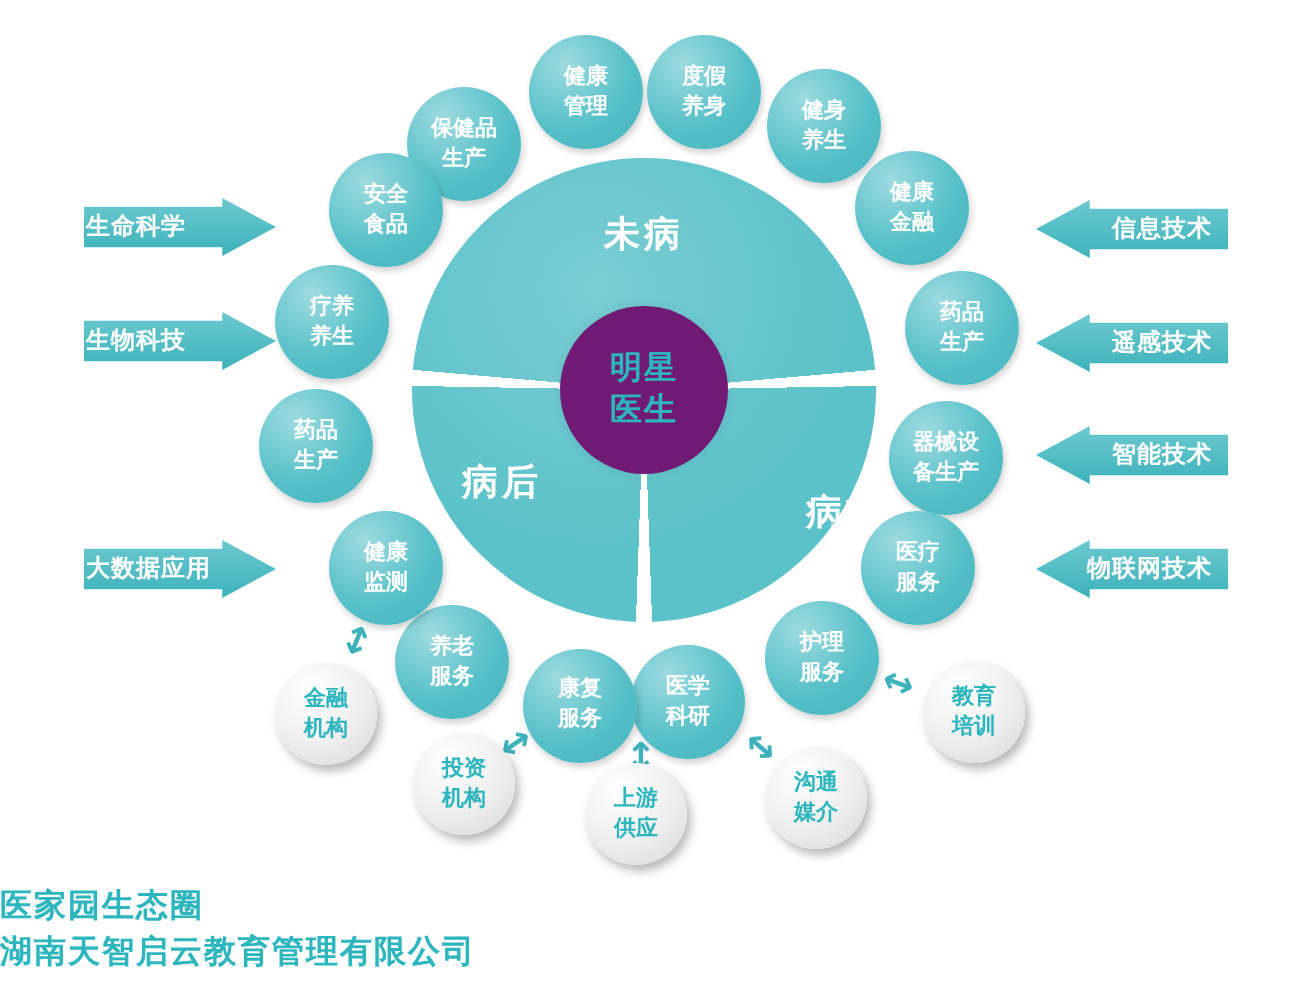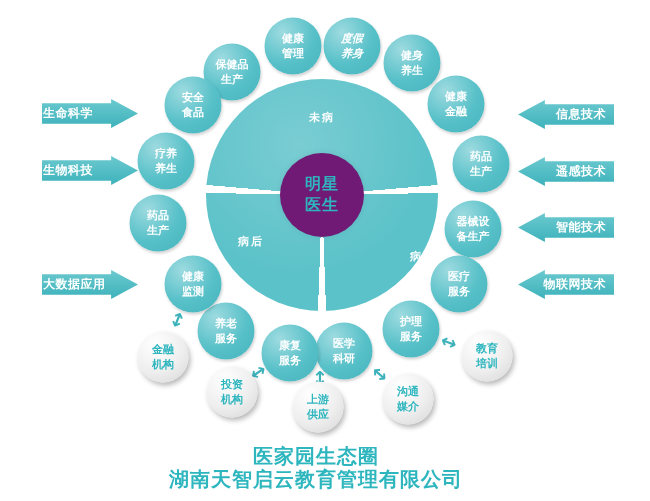--- a/index.html
+++ b/index.html
@@ -23,21 +23,21 @@
 
   
   .big-circle { width:232px; height:232px; border-radius:50%;
     background:conic-gradient(#5cc2c9 0deg 85deg, #ffffff 85deg 89deg,
                #5cc2c9 89deg 178deg, #ffffff 178deg 182deg,
                #5cc2c9 182deg 271deg, #ffffff 271deg 275deg,
                #5cc2c9 275deg 360deg); }
   .big-circle::after { content:""; position:absolute; inset:0; border-radius:50%;
     background:radial-gradient(circle at 40% 28%, rgba(255,255,255,0.18), transparent 60%); }
   .sector-label { position:absolute; transform:translate(-50%,-50%); color:#ffffff;
-    font-size:11px; font-weight:bold; letter-spacing:2px; white-space:nowrap; }
+    font-size:18px; font-weight:bold; letter-spacing:2px; white-space:nowrap; }
   .core-circle { width:84px; height:84px; border-radius:50%; background:#701a75;
     display:flex; align-items:center; justify-content:center;
     box-shadow:0 0 6px rgba(0,0,0,0.08); }
   .core-circle span { color:#2eb6bf; font-size:16px; font-weight:bold;
     text-align:center; white-space:pre-line; line-height:1.3; letter-spacing:1px; }
 
   
   .node { width:57px; height:57px; border-radius:50%;
     background:radial-gradient(circle at 32% 26%, #9ddbe0 0%, #57c0c8 55%, #45b4bd 100%);
     color:#ffffff; font-size:11px; font-weight:bold; line-height:1.3;
@@ -48,22 +48,22 @@
   .partner { width:51px; height:51px; border-radius:50%;
     background:radial-gradient(circle at 35% 26%, #ffffff 0%, #eeeeee 55%, #d6d6d6 100%);
     color:#2eb6bf; font-size:11px; font-weight:bold; line-height:1.3;
     display:flex; align-items:center; justify-content:center; text-align:center;
     white-space:pre-line; box-shadow:2px 3px 5px rgba(0,0,0,0.28); }
 
   
   .darrow { position:absolute; color:#3db2bb; font-size:19px; font-weight:bold; line-height:1; }
 
   
-  .footer-line { position:absolute; left:0; width:632px; text-align:center;
-    color:#2eb6bf; font-weight:bold; font-size:20px; letter-spacing:1px; }
+  .footer-line { position:absolute; left:0; width:632px; text-align:left;
+    color:#2eb6bf; font-weight:bold; font-size:16px; letter-spacing:1px; }
 </style>
 </head>
 <body>
 
 <div class="stage">
 
   <div class="harrow point-right" style="left:42px;top:99px;">
     <span>生命科学</span>
   </div>
   <div class="harrow point-right" style="left:42px;top:156px;">
@@ -92,21 +92,21 @@
   <div class="sector-label" style="left:389px;top:256px;margin-left:34px;">病前</div>
   <div class="core-circle pos" style="left:322px;top:195px;">
     <span>明星
 医生</span>
   </div>
 
   <div class="node pos" style="left:232px;top:72px;">保健品
 生产</div>
   <div class="node pos" style="left:293px;top:46px;">健康
 管理</div>
-  <div class="node pos" style="left:352px;top:46px;font-style:italic;">度假
+  <div class="node pos" style="left:352px;top:46px;">度假
 养身</div>
   <div class="node pos" style="left:412px;top:63px;">健身
 养生</div>
   <div class="node pos" style="left:456px;top:104px;">健康
 金融</div>
   <div class="node pos" style="left:481px;top:164px;">药品
 生产</div>
   <div class="node pos" style="left:473px;top:229px;">器械设
 备生产</div>
   <div class="node pos" style="left:459px;top:284px;">医疗

